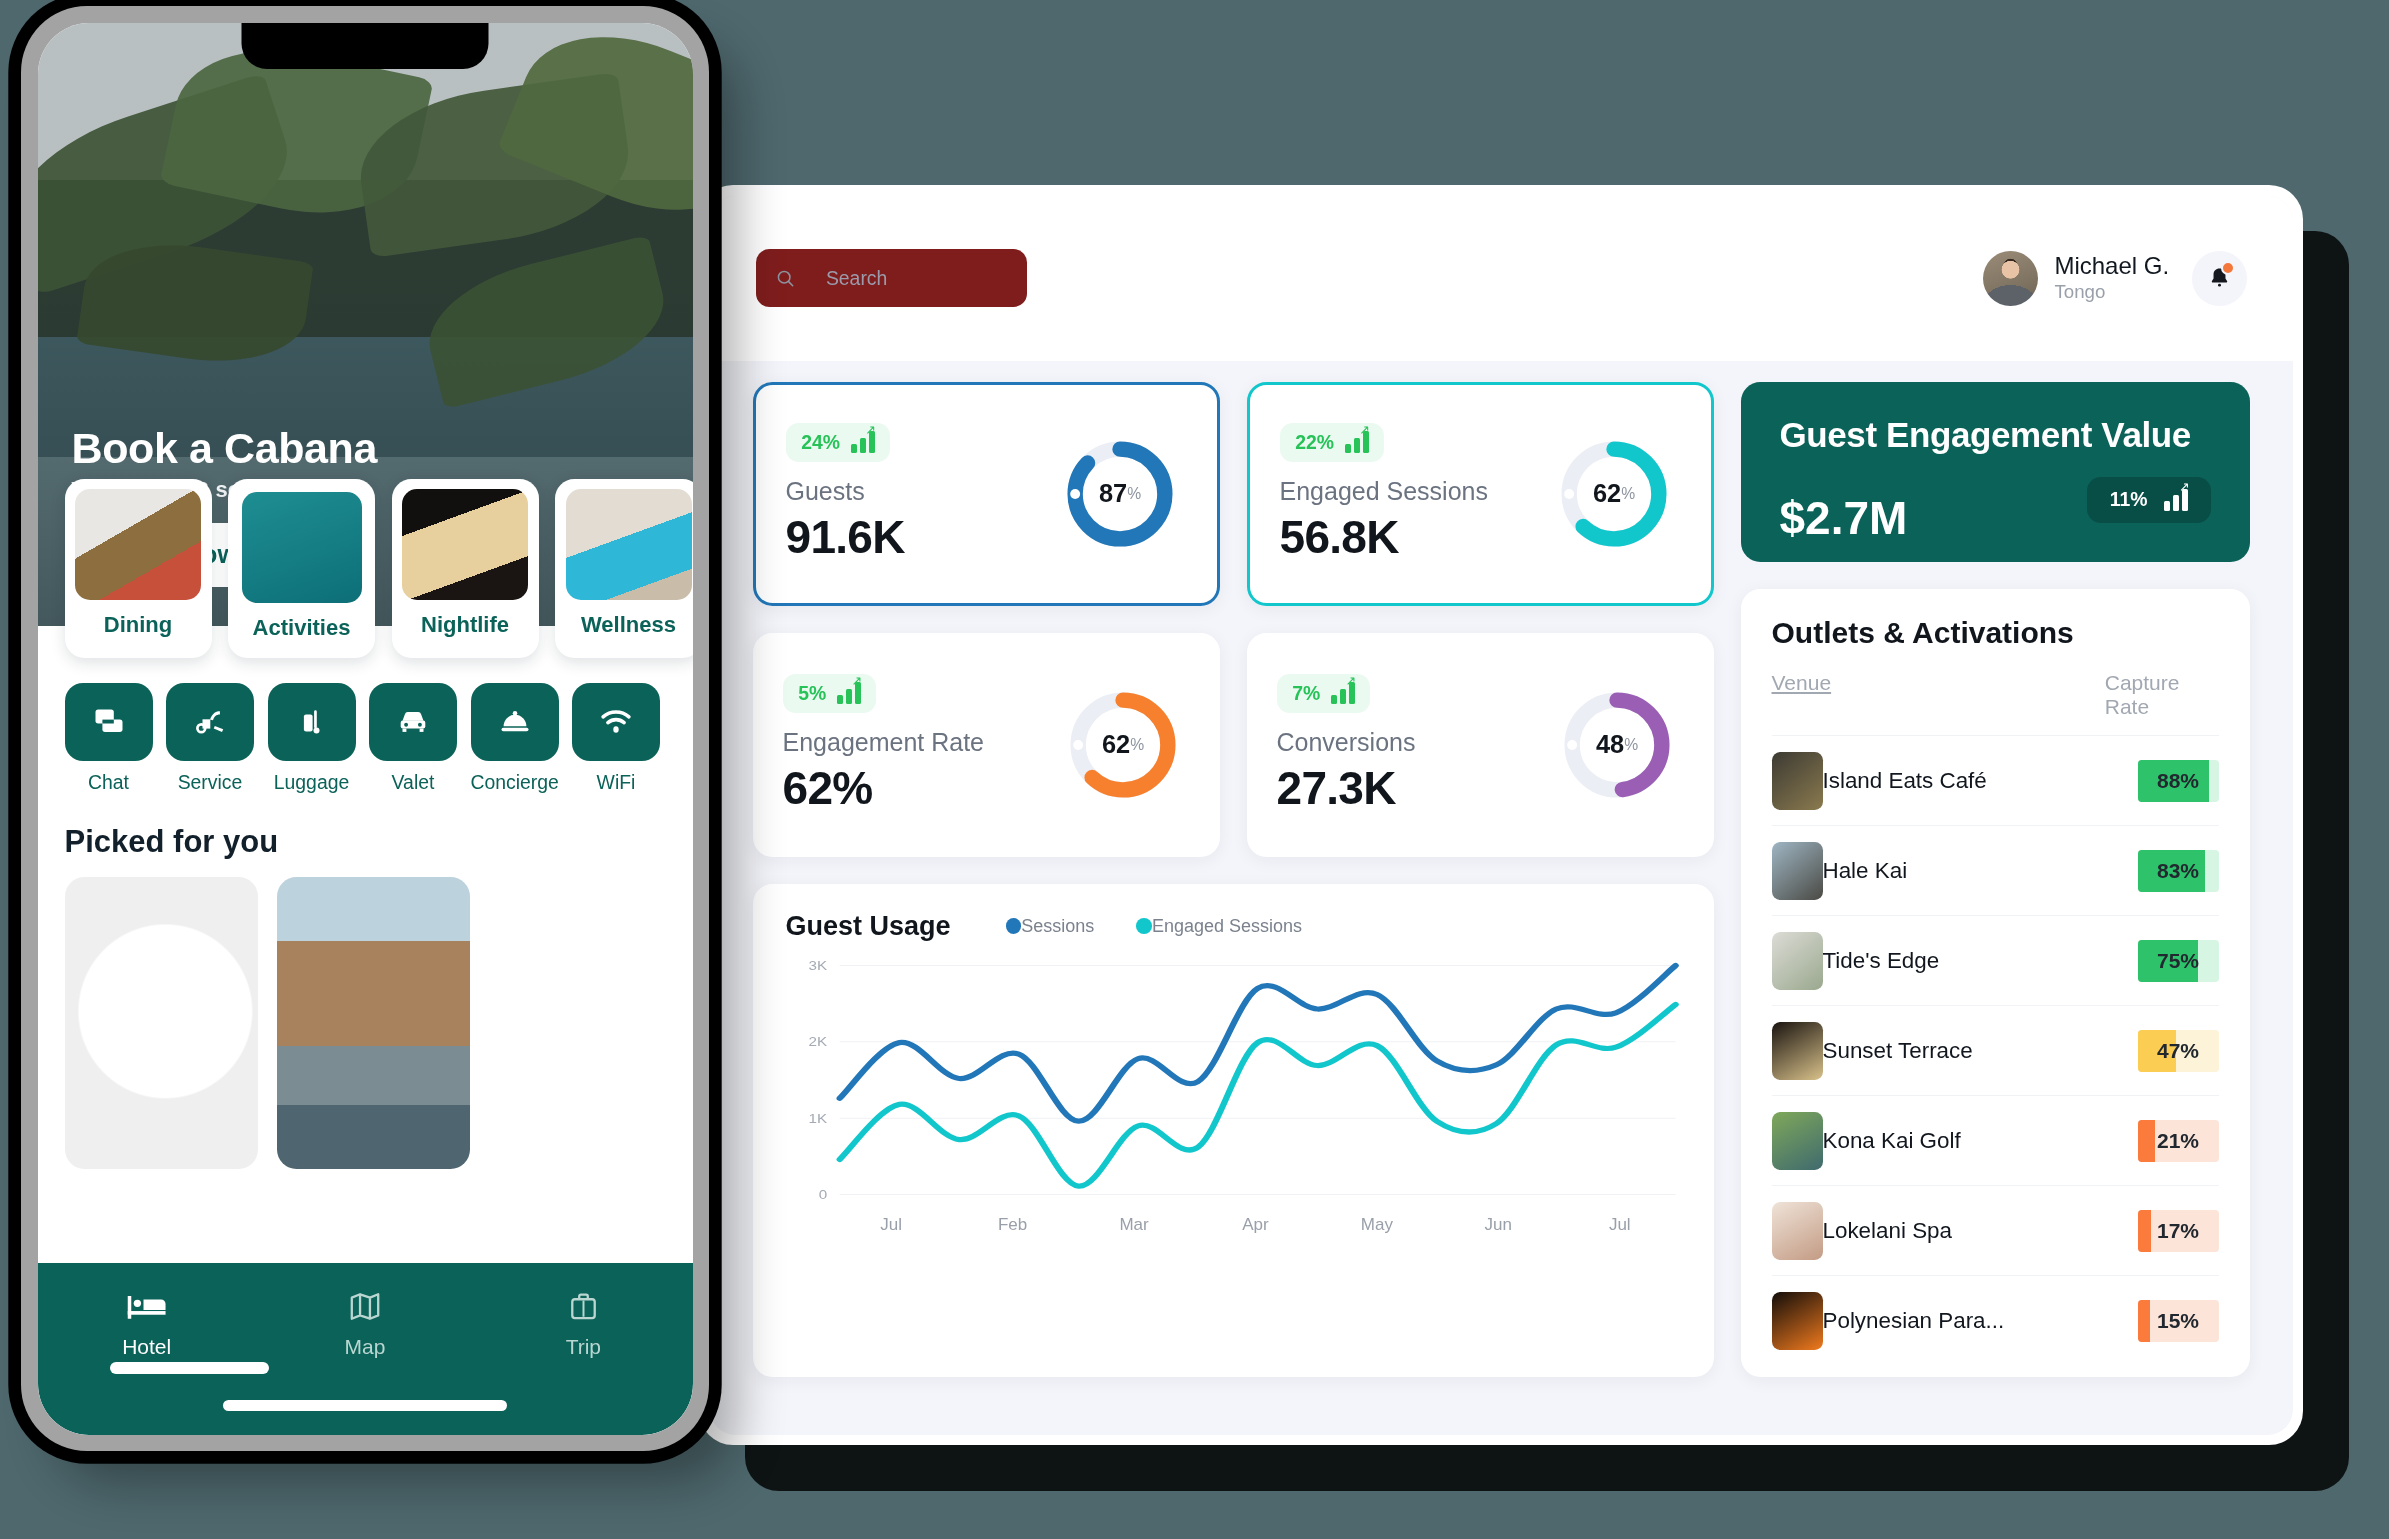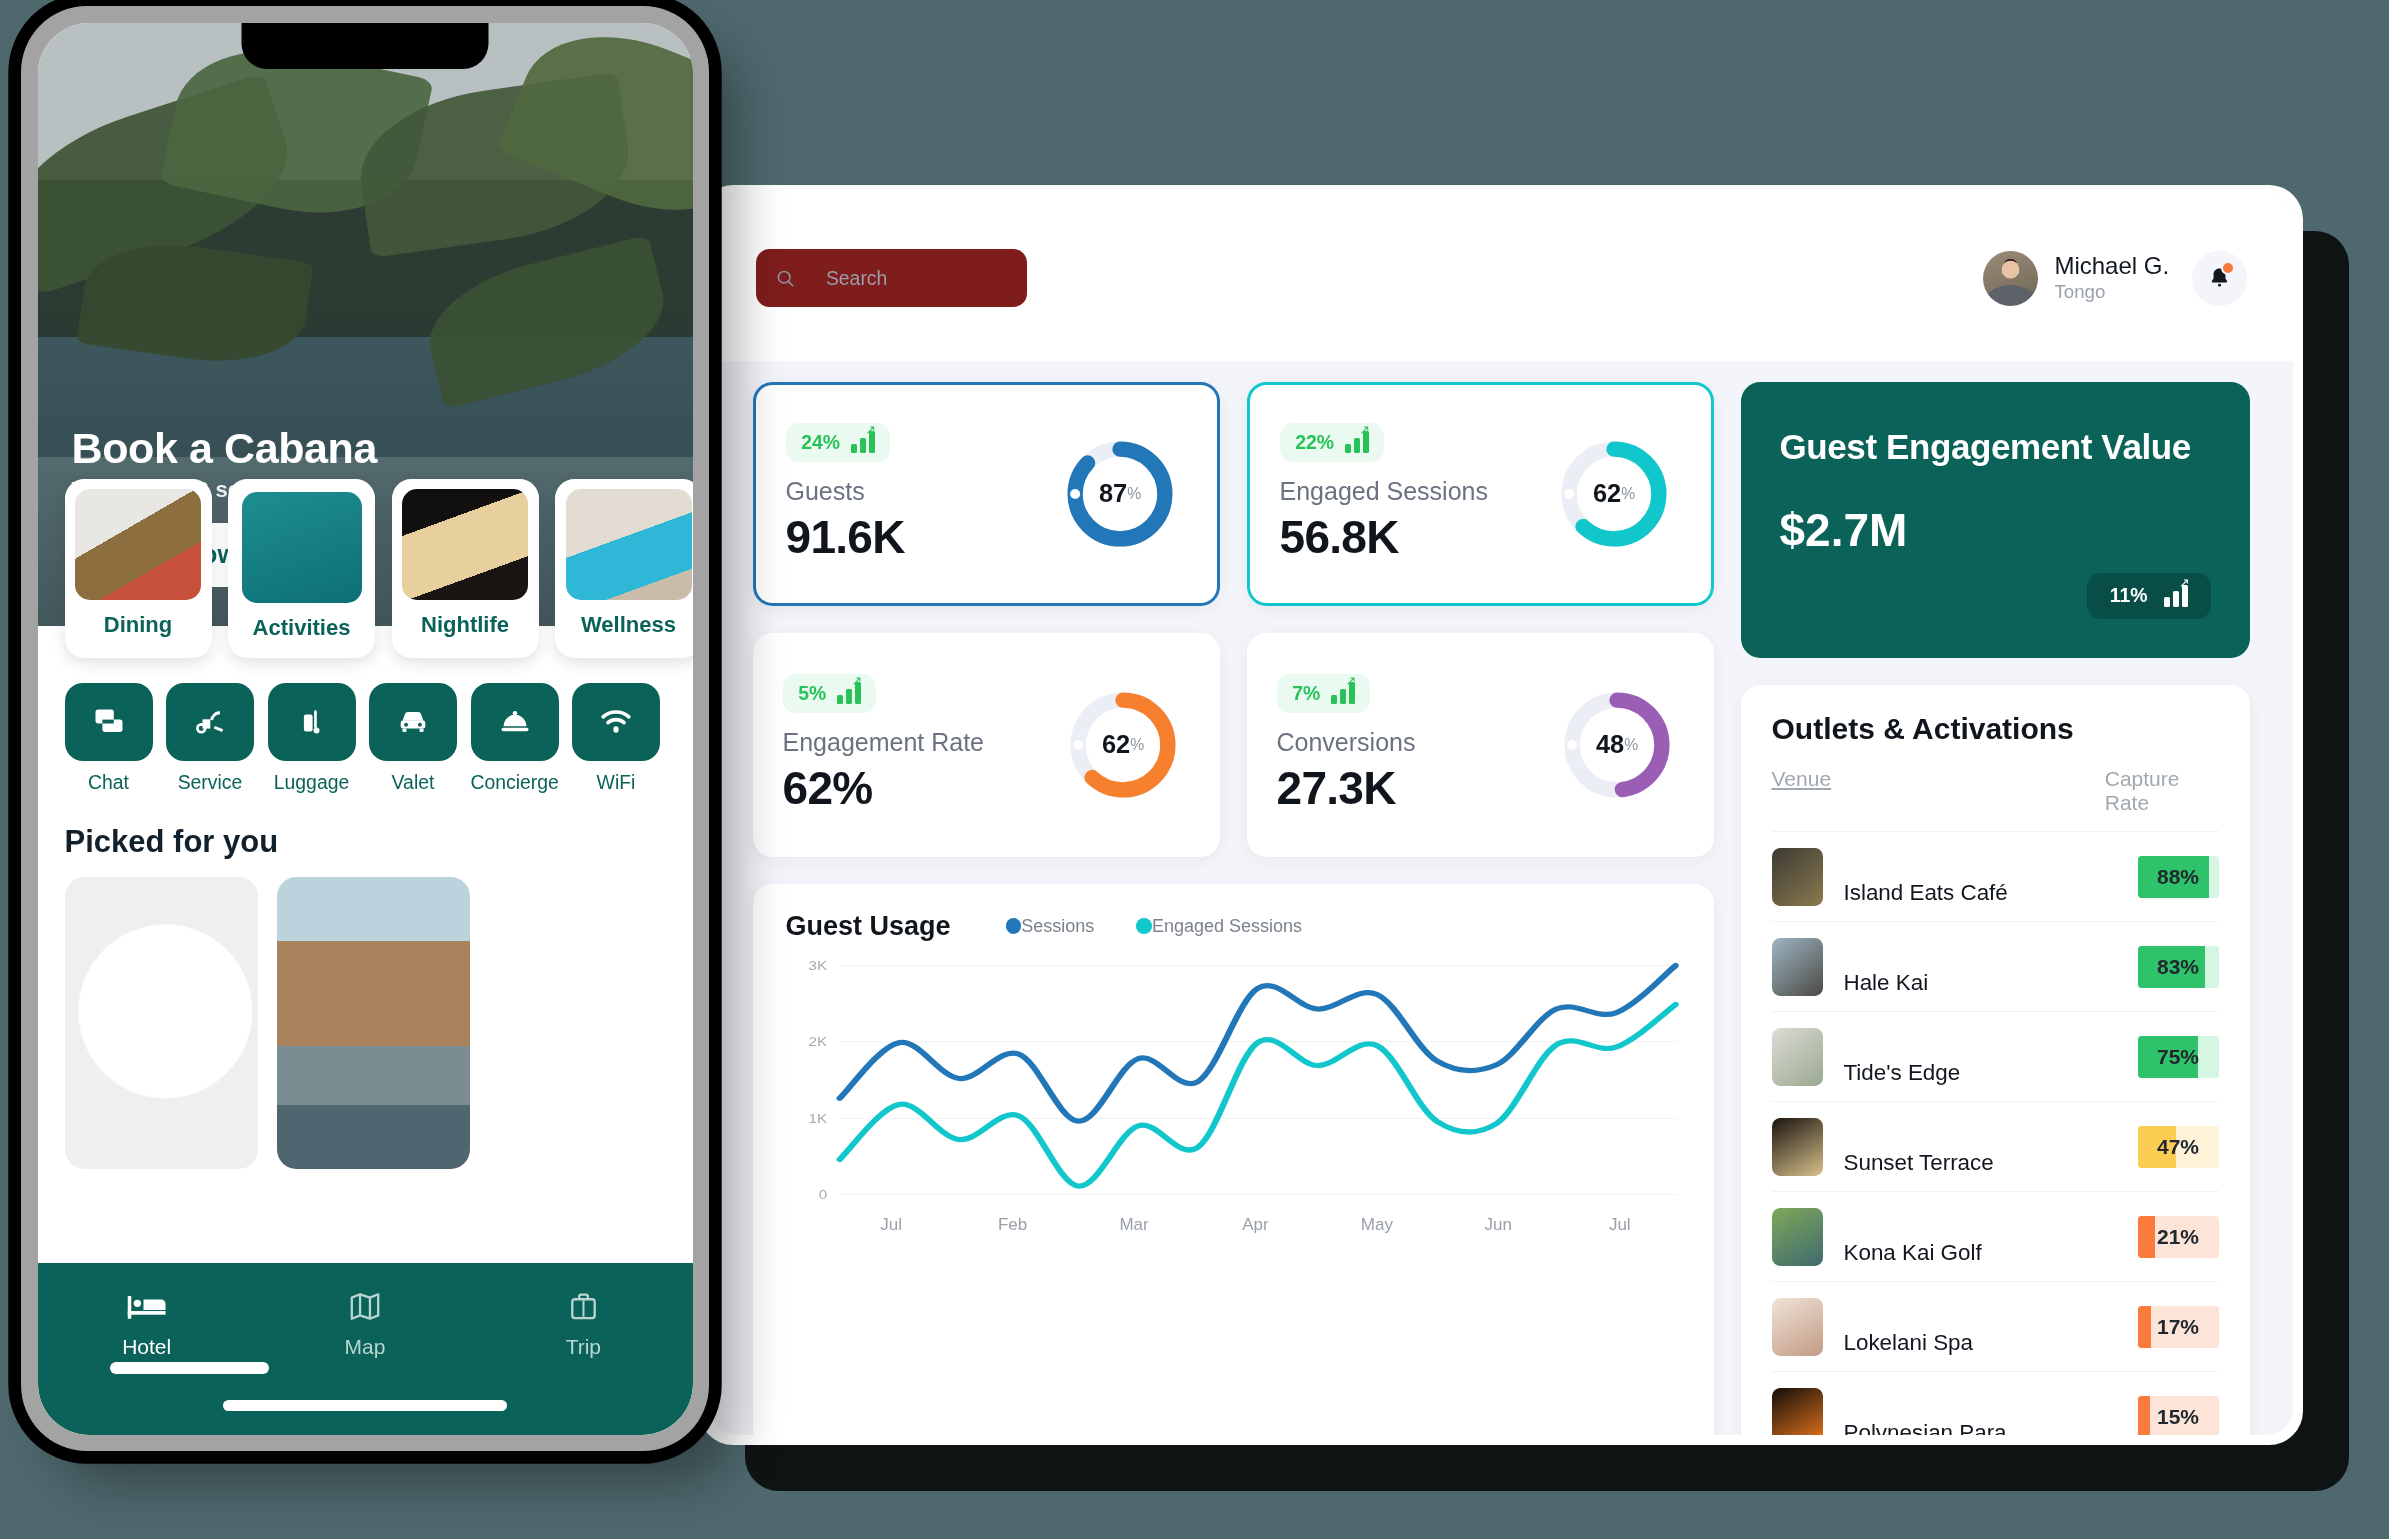--- a/index.html
+++ b/index.html
@@ -80,22 +80,22 @@
   .kpi-value { font-size: 46px; font-weight: 700; color: #11161d; letter-spacing: -0.7px; margin-top: 4.5px; }
   .donut { position: relative; width: 118px; height: 118px; flex: none; margin-right: 7.5px; }
   .donut svg { width: 100%; height: 100%; transform: rotate(-90deg); }
   .donut .dlabel {
     position: absolute; inset: 0; display: flex; align-items: center; justify-content: center;
     font-size: 25.4px; font-weight: 700; color: #11161d;
   }
   .donut .dlabel sup { font-size: 15.7px; font-weight: 400; color: #8d95a1; vertical-align: super; }
 
   .hero-card {
-    background: #0b6259; border-radius: 19.4px; height: 276px;
-    padding: 45px 39px; position: relative; color: #fff;
+    background: #0b6259; border-radius: 19.4px; height: 180px;
+    padding: 33px 39px; position: relative; color: #fff;
   }
   .hero-title { font-size: 35px; font-weight: 700; letter-spacing: -0.4px; }
   .hero-value { font-size: 46px; font-weight: 700; margin-top: 36px; }
   .hero-badge {
     position: absolute; right: 39px; bottom: 39px;
     background: #084d46; border-radius: 14px; padding: 11.2px 22.4px;
     display: flex; align-items: center; gap: 16.5px;
   }
   .hero-badge .pct { font-size: 19.4px; font-weight: 700; }
 
@@ -128,21 +128,21 @@
     padding: 27px 31px 12px; box-shadow: 0 3.7px 16.5px rgba(30,40,70,.055);
     display: flex; flex-direction: column; overflow: hidden;
   }
   .outlets-title { font-size: 30px; font-weight: 700; color: #11161d; }
   .thead { display: flex; margin-top: 21px; padding-bottom: 16.5px; font-size: 21px; color: #a2a8b2; }
   .th-venue { width: 366px; text-decoration: underline; }
   .trow {
     display: flex; align-items: center; height: 90px;
     border-top: 1.5px solid #f1f2f6;
   }
-  .venue-cell { width: 366px; display: flex; align-items: flex-end; gap: 21px; }
+  .venue-cell { width: 366px; display: flex; align-items: center; }
   .thumb { width: 51px; height: 58px; border-radius: 8.2px; flex: none; background-size: cover; }
   .venue-name { font-size: 22.4px; color: #12171f; white-space: nowrap; }
   .bar-cell { flex: 1; }
   .bar-track {
     position: relative; height: 42px; border-radius: 3.7px; overflow: hidden;
     display: flex; align-items: center;
   }
   .bar-fill { position: absolute; left: 0; top: 0; bottom: 0; }
   .bar-pct {
     position: relative; width: 100%; text-align: center;

